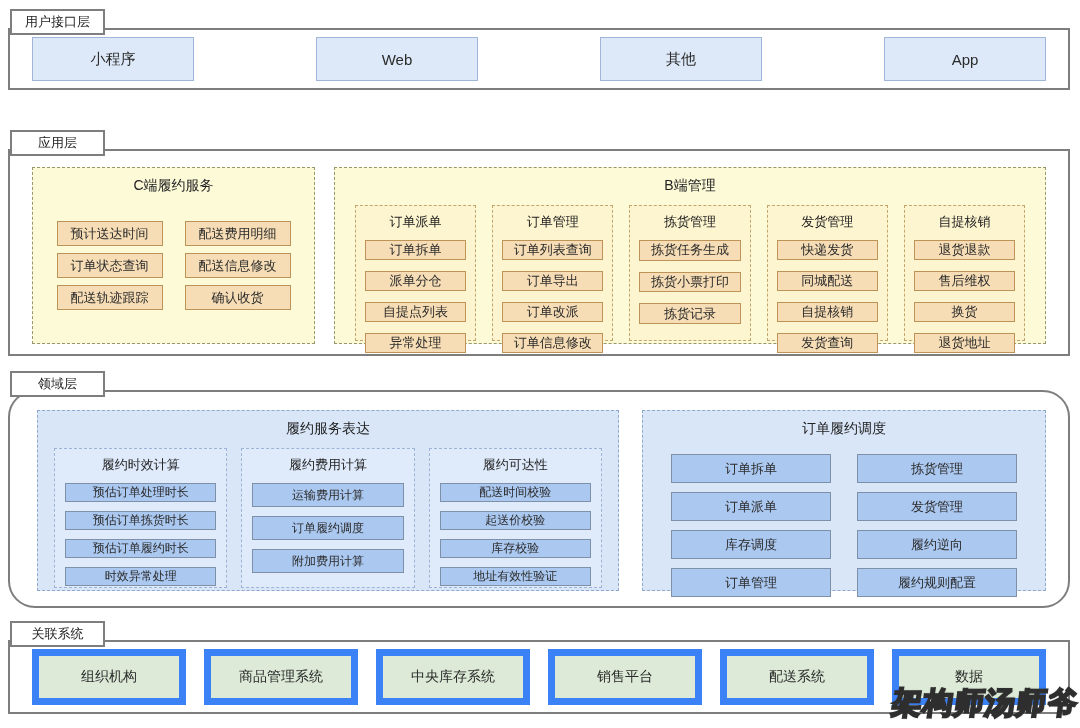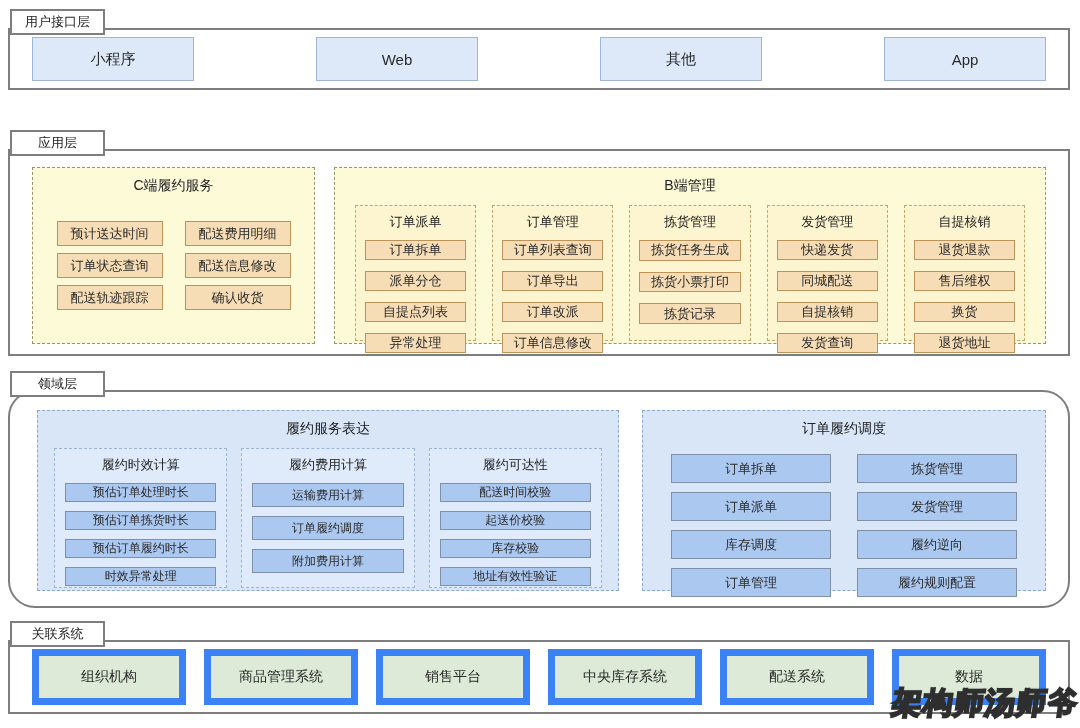--- a/index.html
+++ b/index.html
@@ -202,22 +202,22 @@
         <div class="mblue-box">履约规则配置</div>
       </div>
     </div>
   </div>
 
   <div class="layer" style="top:640px;height:74px;">
     <div class="layer-label">关联系统</div>
     <div class="row-flex">
       <div class="green-box">组织机构</div>
       <div class="green-box">商品管理系统</div>
+      <div class="green-box">中央库存系统</div>
       <div class="green-box">销售平台</div>
-      <div class="green-box">中央库存系统</div>
       <div class="green-box">配送系统</div>
       <div class="green-box">数据</div>
     </div>
   </div>
 
   <div class="watermark">架构师汤师爷</div>
 
 </div>
 
 </body></html>

